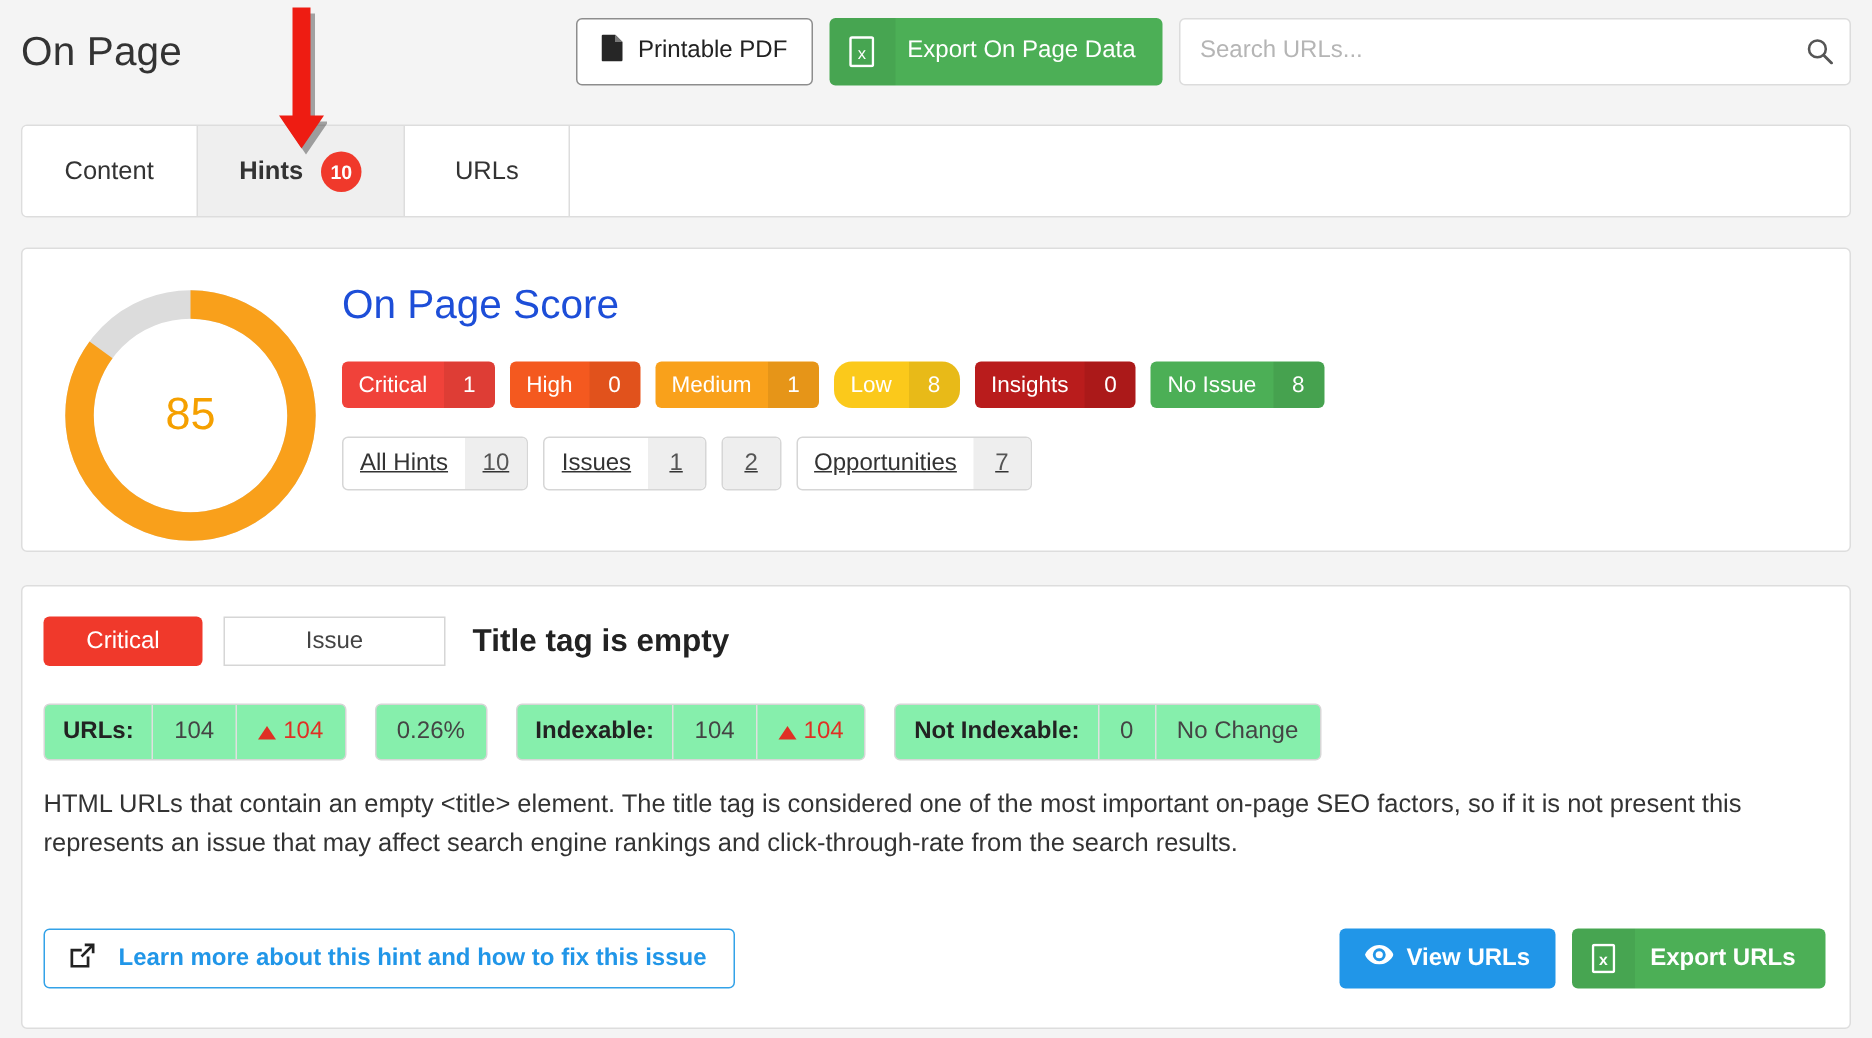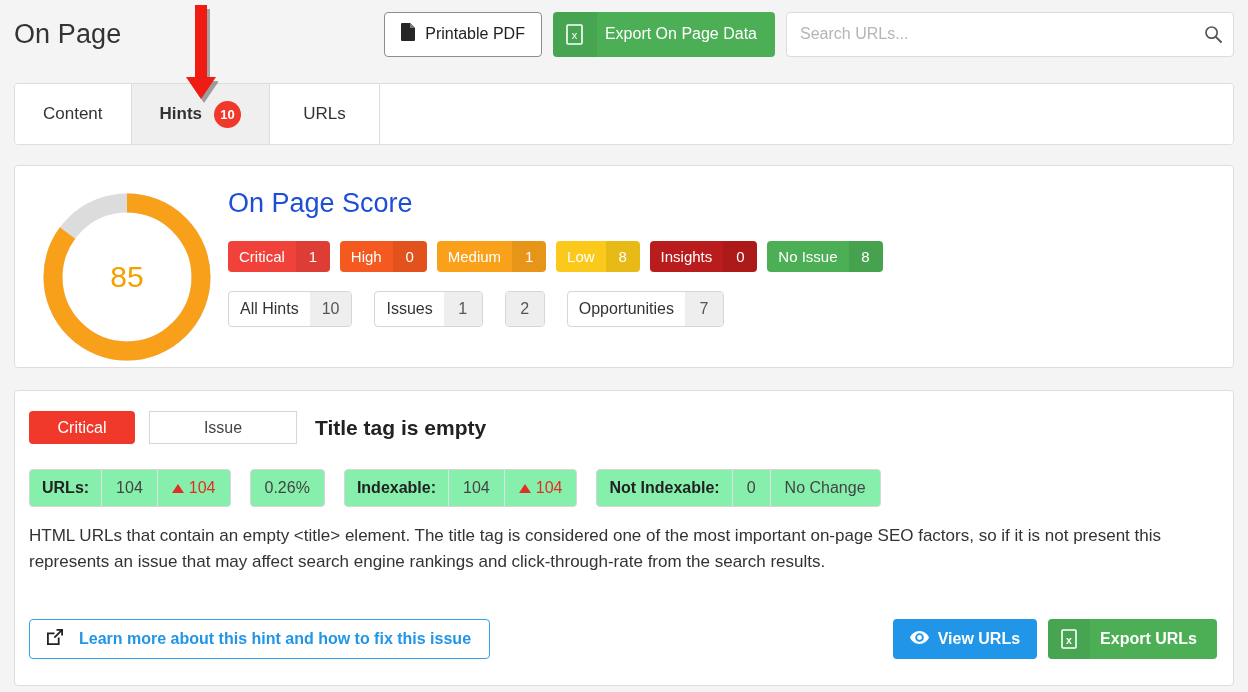--- a/index.html
+++ b/index.html
@@ -105,21 +105,21 @@
   .sev-badge {
     display: inline-flex; align-items: stretch; border-radius: 4px;
     overflow: hidden; color: #fff; font-size: 15px; height: 31px;
   }
   .sev-badge .lbl { display: flex; align-items: center; padding: 0 11px; }
   .sev-badge .cnt {
     display: flex; align-items: center; justify-content: center;
     padding: 0 12px; background: rgba(0,0,0,.075); min-width: 34px;
   }
 
-  .filter-row { display: flex; gap: 22px; }
+  .filter-row { display: flex; gap: 10px; text-decoration: underline; }
   .filter-btn {
     display: inline-flex; align-items: stretch; height: 36px;
     border: 1px solid #d6d6d6; border-radius: 4px; overflow: hidden;
     background: #fff; font-size: 16px; color: #333; cursor: pointer;
   }
   .filter-btn .lbl { display: flex; align-items: center; padding: 0 11px; }
   .filter-btn .cnt {
     display: flex; align-items: center; justify-content: center;
     padding: 0 12px; background: #eeeeee; color: #555; min-width: 38px;
   }
@@ -281,21 +281,21 @@
           <span class="cnt">1</span>
         </div>
         <div class="sev-badge" style="background: rgb(244, 89, 31);">
           <span class="lbl">High</span>
           <span class="cnt">0</span>
         </div>
         <div class="sev-badge" style="background: rgb(249, 161, 27);">
           <span class="lbl">Medium</span>
           <span class="cnt">1</span>
         </div>
-        <div class="sev-badge" style="background: rgb(251, 201, 27);">
+        <div class="sev-badge" style="background: rgb(251, 201, 27); border-radius: 12px;">
           <span class="lbl">Low</span>
           <span class="cnt">8</span>
         </div>
         <div class="sev-badge" style="background: #b91c1c;">
           <span class="lbl">Insights</span>
           <span class="cnt">0</span>
         </div>
         <div class="sev-badge" style="background: rgb(76, 175, 86);">
           <span class="lbl">No Issue</span>
           <span class="cnt">8</span>

